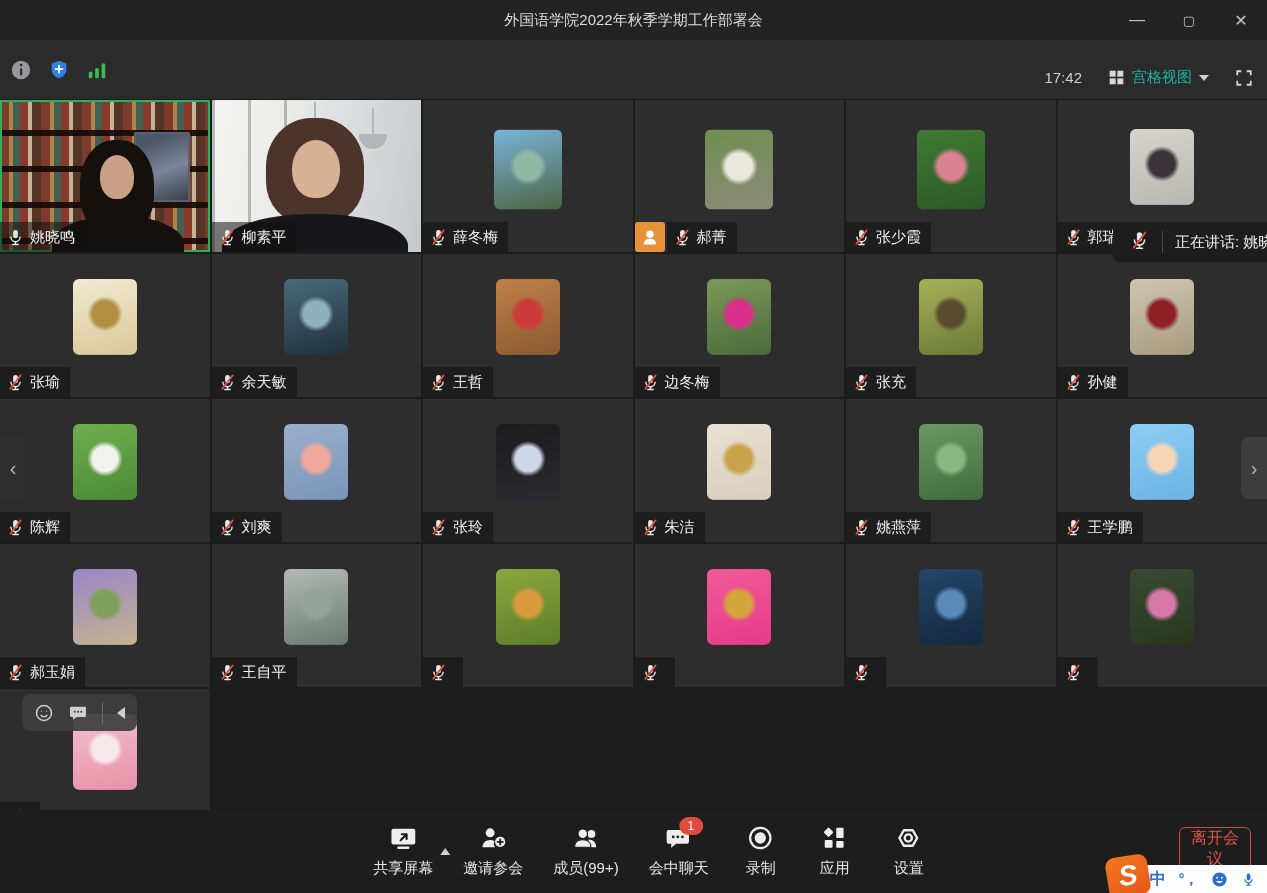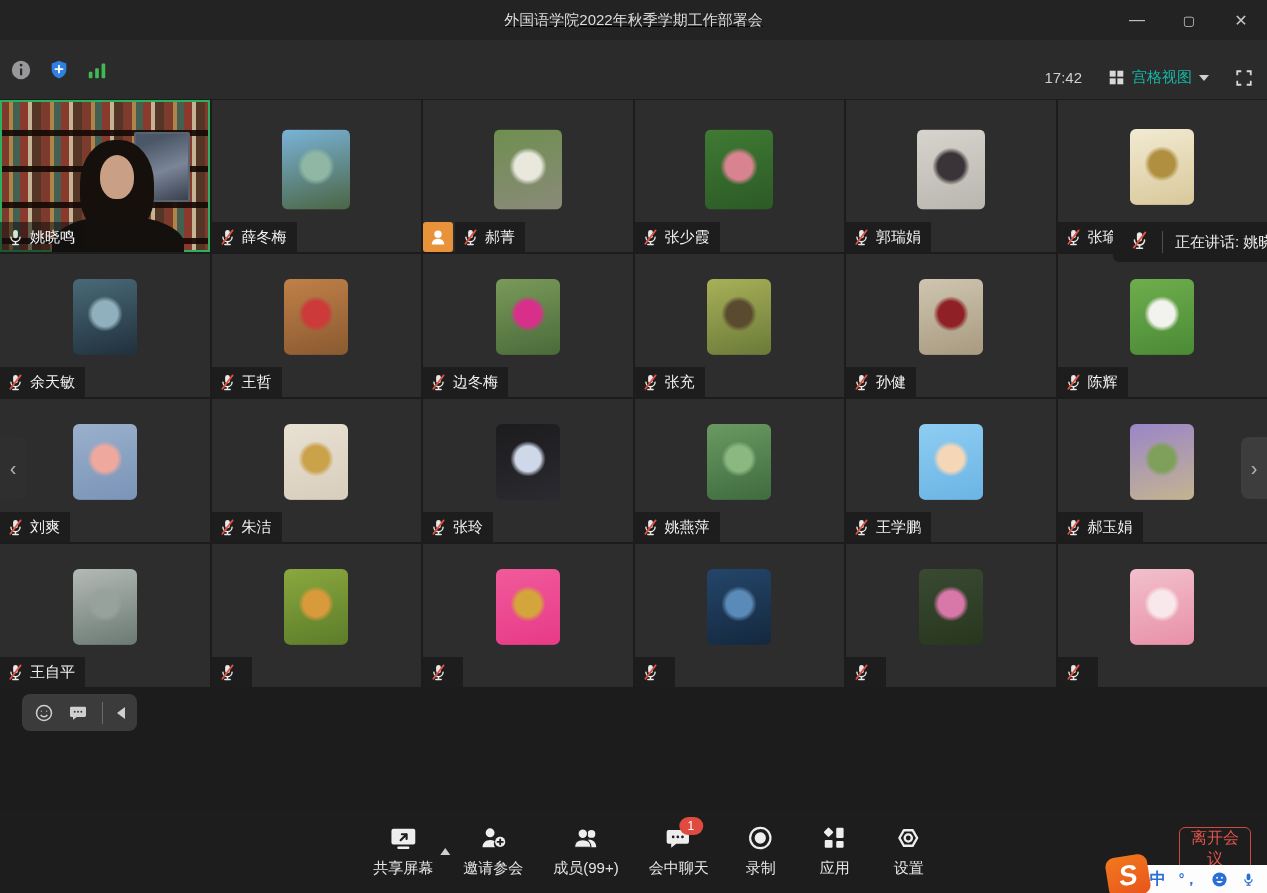--- a/index.html
+++ b/index.html
@@ -1,20 +1,20 @@
 <!DOCTYPE html>
 <html><head>
 <meta charset="utf-8">
 <style>
   html,body{margin:0;padding:0;background:#111;}
   body{font-family:"Liberation Sans","DejaVu Sans",sans-serif;-webkit-font-smoothing:antialiased;}
   .stage{position:relative;width:1267px;height:893px;background:#1c1c1c;overflow:hidden;margin:0 auto;}
 
   
-  .titlebar{position:absolute;left:0;top:0;width:100%;height:40px;background:#232323;display:flex;align-items:center;justify-content:center;text-decoration:underline;}
+  .titlebar{position:absolute;left:0;top:0;width:100%;height:40px;background:#232323;display:flex;align-items:center;justify-content:center;}
   .titlebar .wtitle{color:#dcdcdc;font-size:15px;}
   .win-controls{position:absolute;right:0;top:0;height:40px;display:flex;align-items:center;}
   .win-btn{width:52px;height:40px;display:flex;align-items:center;justify-content:center;color:#c6c6c6;font-size:16px;cursor:default;}
   .win-btn.max{font-size:13px;}
 
   
   .statusbar{position:absolute;left:0;top:40px;width:100%;height:59px;background:#2b2b2b;}
   .status-left{position:absolute;left:10px;top:0;height:59px;display:flex;align-items:center;gap:16px;}
   .status-left svg{width:22px;height:22px;display:block;}
   .status-right{position:absolute;right:14px;top:8px;height:59px;display:flex;align-items:center;gap:26px;}
@@ -165,20 +165,42 @@
             <svg class="mic mic-on" viewBox="0 0 24 24">
               <rect class="mb" x="9" y="2.5" width="6" height="10.5" rx="3"></rect>
               <path d="M6.2 11.5a5.8 5.8 0 0 0 11.6 0" fill="none" stroke="currentColor" stroke-width="1.8" stroke-linecap="round"></path>
               <line x1="12" y1="17.6" x2="12" y2="20.2" stroke="currentColor" stroke-width="1.8" stroke-linecap="round"></line>
               <line x1="8.6" y1="20.8" x2="15.4" y2="20.8" stroke="currentColor" stroke-width="1.8" stroke-linecap="round"></line>
             </svg>
             <span class="pname">姚晓鸣</span>
           </div>
         </div>
       </div>
+      <div class="cell scene-office">
+        <div class="win"></div>
+        <div class="lamp l1"></div>
+        <div class="lamp l2"></div>
+        <div class="fig">
+          <div class="hair"></div>
+          <div class="face"></div>
+          <div class="torso"></div>
+        </div>
+        <div class="label-row">
+          <div class="name-bar">
+            <svg class="mic " viewBox="0 0 24 24">
+              <rect class="mb" x="9" y="2.5" width="6" height="10.5" rx="3"></rect>
+              <path d="M6.2 11.5a5.8 5.8 0 0 0 11.6 0" fill="none" stroke="currentColor" stroke-width="1.8" stroke-linecap="round"></path>
+              <line x1="12" y1="17.6" x2="12" y2="20.2" stroke="currentColor" stroke-width="1.8" stroke-linecap="round"></line>
+              <line x1="8.6" y1="20.8" x2="15.4" y2="20.8" stroke="currentColor" stroke-width="1.8" stroke-linecap="round"></line>
+              <line x1="5.5" y1="20" x2="18.5" y2="3" stroke="#e05243" stroke-width="2.2" stroke-linecap="round"></line>
+            </svg>
+            <span class="pname">柳素平</span>
+          </div>
+        </div>
+      </div>
       <div class="cell">
         <div class="avatar" style="background: radial-gradient(circle at 50% 46%, rgb(143, 183, 164) 0px, rgb(143, 183, 164) 24%, rgba(0, 0, 0, 0) 34%), linear-gradient(165deg, rgb(122, 179, 216) 0%, rgb(75, 101, 68) 100%);"></div>
         <div class="label-row">
           <div class="name-bar">
             <svg class="mic " viewBox="0 0 24 24">
               <rect class="mb" x="9" y="2.5" width="6" height="10.5" rx="3"></rect>
               <path d="M6.2 11.5a5.8 5.8 0 0 0 11.6 0" fill="none" stroke="currentColor" stroke-width="1.8" stroke-linecap="round"></path>
               <line x1="12" y1="17.6" x2="12" y2="20.2" stroke="currentColor" stroke-width="1.8" stroke-linecap="round"></line>
               <line x1="8.6" y1="20.8" x2="15.4" y2="20.8" stroke="currentColor" stroke-width="1.8" stroke-linecap="round"></line>
               <line x1="5.5" y1="20" x2="18.5" y2="3" stroke="#e05243" stroke-width="2.2" stroke-linecap="round"></line>
@@ -352,46 +374,46 @@
               <path d="M6.2 11.5a5.8 5.8 0 0 0 11.6 0" fill="none" stroke="currentColor" stroke-width="1.8" stroke-linecap="round"></path>
               <line x1="12" y1="17.6" x2="12" y2="20.2" stroke="currentColor" stroke-width="1.8" stroke-linecap="round"></line>
               <line x1="8.6" y1="20.8" x2="15.4" y2="20.8" stroke="currentColor" stroke-width="1.8" stroke-linecap="round"></line>
               <line x1="5.5" y1="20" x2="18.5" y2="3" stroke="#e05243" stroke-width="2.2" stroke-linecap="round"></line>
             </svg>
             <span class="pname">刘爽</span>
           </div>
         </div>
       </div>
       <div class="cell">
+        <div class="avatar" style="background: radial-gradient(circle at 50% 46%, rgb(207, 216, 232) 0px, rgb(207, 216, 232) 24%, rgba(0, 0, 0, 0) 34%), linear-gradient(165deg, rgb(28, 28, 30) 0%, rgb(42, 42, 48) 100%);"></div>
+        <div class="label-row">
+          <div class="name-bar">
+            <svg class="mic " viewBox="0 0 24 24">
+              <rect class="mb" x="9" y="2.5" width="6" height="10.5" rx="3"></rect>
+              <path d="M6.2 11.5a5.8 5.8 0 0 0 11.6 0" fill="none" stroke="currentColor" stroke-width="1.8" stroke-linecap="round"></path>
+              <line x1="12" y1="17.6" x2="12" y2="20.2" stroke="currentColor" stroke-width="1.8" stroke-linecap="round"></line>
+              <line x1="8.6" y1="20.8" x2="15.4" y2="20.8" stroke="currentColor" stroke-width="1.8" stroke-linecap="round"></line>
+              <line x1="5.5" y1="20" x2="18.5" y2="3" stroke="#e05243" stroke-width="2.2" stroke-linecap="round"></line>
+            </svg>
+            <span class="pname">张玲</span>
+          </div>
+        </div>
+      </div>
+      <div class="cell">
         <div class="avatar" style="background: radial-gradient(circle at 50% 46%, rgb(202, 162, 74) 0px, rgb(202, 162, 74) 24%, rgba(0, 0, 0, 0) 34%), linear-gradient(165deg, rgb(232, 224, 210) 0%, rgb(216, 206, 188) 100%);"></div>
         <div class="label-row">
           <div class="name-bar">
             <svg class="mic " viewBox="0 0 24 24">
               <rect class="mb" x="9" y="2.5" width="6" height="10.5" rx="3"></rect>
               <path d="M6.2 11.5a5.8 5.8 0 0 0 11.6 0" fill="none" stroke="currentColor" stroke-width="1.8" stroke-linecap="round"></path>
               <line x1="12" y1="17.6" x2="12" y2="20.2" stroke="currentColor" stroke-width="1.8" stroke-linecap="round"></line>
               <line x1="8.6" y1="20.8" x2="15.4" y2="20.8" stroke="currentColor" stroke-width="1.8" stroke-linecap="round"></line>
               <line x1="5.5" y1="20" x2="18.5" y2="3" stroke="#e05243" stroke-width="2.2" stroke-linecap="round"></line>
             </svg>
             <span class="pname">朱洁</span>
-          </div>
-        </div>
-      </div>
-      <div class="cell">
-        <div class="avatar" style="background: radial-gradient(circle at 50% 46%, rgb(207, 216, 232) 0px, rgb(207, 216, 232) 24%, rgba(0, 0, 0, 0) 34%), linear-gradient(165deg, rgb(28, 28, 30) 0%, rgb(42, 42, 48) 100%);"></div>
-        <div class="label-row">
-          <div class="name-bar">
-            <svg class="mic " viewBox="0 0 24 24">
-              <rect class="mb" x="9" y="2.5" width="6" height="10.5" rx="3"></rect>
-              <path d="M6.2 11.5a5.8 5.8 0 0 0 11.6 0" fill="none" stroke="currentColor" stroke-width="1.8" stroke-linecap="round"></path>
-              <line x1="12" y1="17.6" x2="12" y2="20.2" stroke="currentColor" stroke-width="1.8" stroke-linecap="round"></line>
-              <line x1="8.6" y1="20.8" x2="15.4" y2="20.8" stroke="currentColor" stroke-width="1.8" stroke-linecap="round"></line>
-              <line x1="5.5" y1="20" x2="18.5" y2="3" stroke="#e05243" stroke-width="2.2" stroke-linecap="round"></line>
-            </svg>
-            <span class="pname">张玲</span>
           </div>
         </div>
       </div>
       <div class="cell">
         <div class="avatar" style="background: radial-gradient(circle at 50% 46%, rgb(138, 184, 128) 0px, rgb(138, 184, 128) 24%, rgba(0, 0, 0, 0) 34%), linear-gradient(165deg, rgb(106, 154, 98) 0%, rgb(63, 107, 63) 100%);"></div>
         <div class="label-row">
           <div class="name-bar">
             <svg class="mic " viewBox="0 0 24 24">
               <rect class="mb" x="9" y="2.5" width="6" height="10.5" rx="3"></rect>
               <path d="M6.2 11.5a5.8 5.8 0 0 0 11.6 0" fill="none" stroke="currentColor" stroke-width="1.8" stroke-linecap="round"></path>

